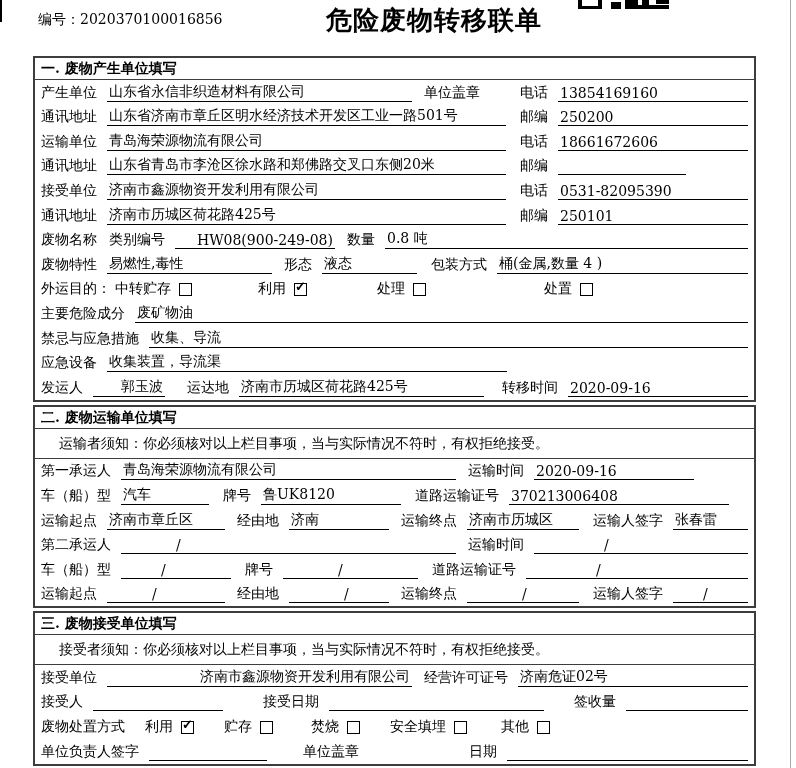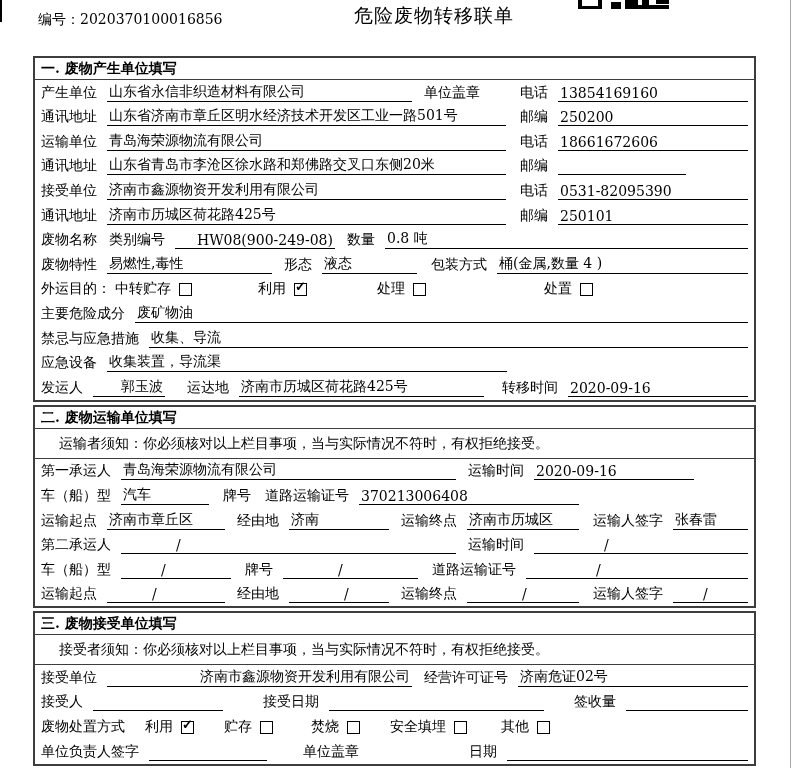--- a/index.html
+++ b/index.html
@@ -18,21 +18,21 @@
   .qr .q3{left:0;top:6px;width:24px;height:3px}
   .qr .q4{left:33px;top:2px;width:10px;height:7px}
   .qr .q5{left:47px;top:0;width:13px;height:9px}
   .qr .q6{left:64px;top:0;width:7px;height:5px}
   .qr .q7{left:60px;top:5px;width:31px;height:4px}
   .qr .q8{left:78px;top:0;width:13px;height:4px}
 
   .doc-header{position:relative;height:56px}
   .doc-number{position:absolute;left:38px;top:11px;font-size:14px;white-space:nowrap}
   .title{position:absolute;left:72px;right:0;top:3px;margin:0;text-align:center;
-         font-size:19px;font-weight:normal;letter-spacing:1px}
+         font-size:26px;font-weight:bold;letter-spacing:1px}
 
   .box{margin-left:33px;width:723px;border:2px solid #3d3d3d;margin-bottom:3px;box-sizing:border-box;background:#fff}
   .sec-title{height:21px;line-height:20px;font-weight:bold;padding-left:6px;
              border-bottom:1px solid #3d3d3d;font-size:14px}
   .notice{height:29px;line-height:28px;padding-left:24px;border-bottom:1px solid #3d3d3d;white-space:nowrap}
 
   .row{display:flex;align-items:flex-end;height:24.6px;padding:0 6px 3px 6px;box-sizing:border-box}
   .lbl{white-space:nowrap;flex:none}
   .v{border-bottom:1px solid #000;margin-left:10px;white-space:nowrap;min-height:17px;
      box-sizing:border-box;padding:0 2px;overflow:hidden}
@@ -214,20 +214,21 @@
     <span class="lbl">第一承运人</span>
     <span class="v w335">青岛海荣源物流有限公司</span>
     <span class="lbl ml12">运输时间</span>
     <span class="v w160">2020-09-16</span>
   </div>
 
   <div class="row">
     <span class="lbl">车（船）型</span>
     <span class="v w88">汽车</span>
     <span class="lbl ml14">牌号</span>
+    <span class="v w140">鲁UK8120</span>
     <span class="lbl ml14">道路运输证号</span>
     <span class="v w220">370213006408</span>
   </div>
 
   <div class="row">
     <span class="lbl">运输起点</span>
     <span class="v w118">济南市章丘区</span>
     <span class="lbl ml12">经由地</span>
     <span class="v w100">济南</span>
     <span class="lbl ml12">运输终点</span>

